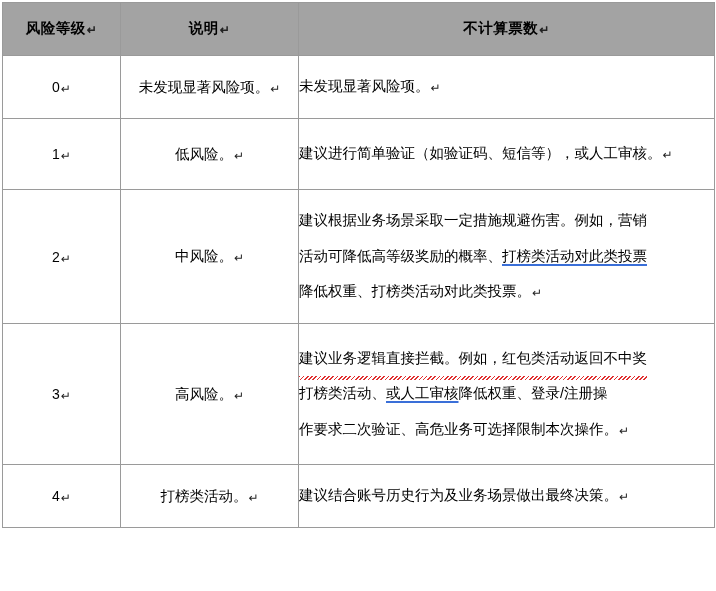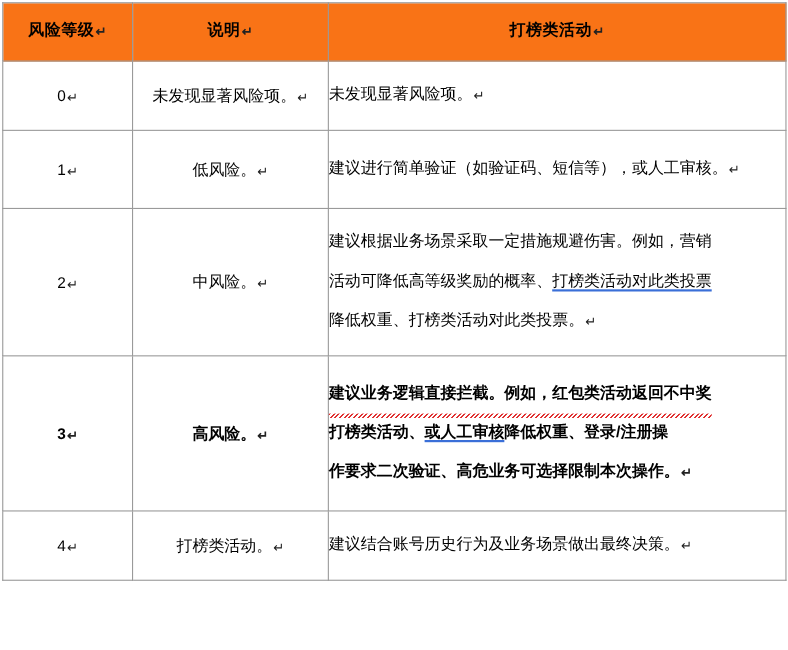--- a/index.html
+++ b/index.html
@@ -30,21 +30,21 @@
   table.risk-table col.c2 { width: 178px; }
   table.risk-table col.c3 { width: 416px; }
 
   table.risk-table th,
   table.risk-table td {
     border: 1px solid #9a9a9a;
     vertical-align: middle;
     padding: 0;
   }
   table.risk-table thead th {
-    background: #f97316;
+    background: #a3a3a3;
     height: 52px;
     font-weight: bold;
     font-size: 14.5px;
     text-align: center;
     letter-spacing: 0.5px;
   }
   .hdr-inner {
     display: block;
     text-align: center;
     line-height: 1.2;
@@ -68,21 +68,21 @@
   td.advice {
     text-align: left;
     font-size: 14.5px;
     padding: 0 12px;
     line-height: 2.45;
   }
   
   tr.r0 td { height: 62px; }
   tr.r1 td { height: 70px; }
   tr.r2 td { height: 133px; }
-  tr.r3 td { height: 140px; font-weight: bold; }
+  tr.r3 td { height: 140px; }
   tr.r4 td { height: 62px; }
 
   tr.r0 td.advice, tr.r1 td.advice, tr.r4 td.advice {
     line-height: 1.6;
   }
   .u-blue {
     text-decoration: underline;
     text-decoration-color: #3a6fd8;
     text-underline-offset: 3px;
     text-decoration-thickness: 1.5px;
@@ -118,21 +118,21 @@
     </colgroup>
     <thead>
       <tr>
         <th>
           <span class="hdr-inner"><span>风险等级</span><span class="pmark">↵</span></span>
         </th>
         <th>
           <span class="hdr-inner"><span>说明</span><span class="pmark">↵</span></span>
         </th>
         <th>
-          <span class="hdr-inner"><span>打榜类活动</span><span class="pmark">↵</span></span>
+          <span class="hdr-inner"><span>不计算票数</span><span class="pmark">↵</span></span>
         </th>
       </tr>
     </thead>
     <tbody>
 
       <tr class="r0">
         <td class="level">
           <span>0</span><span class="pmark">↵</span>
         </td>
         <td class="desc">

